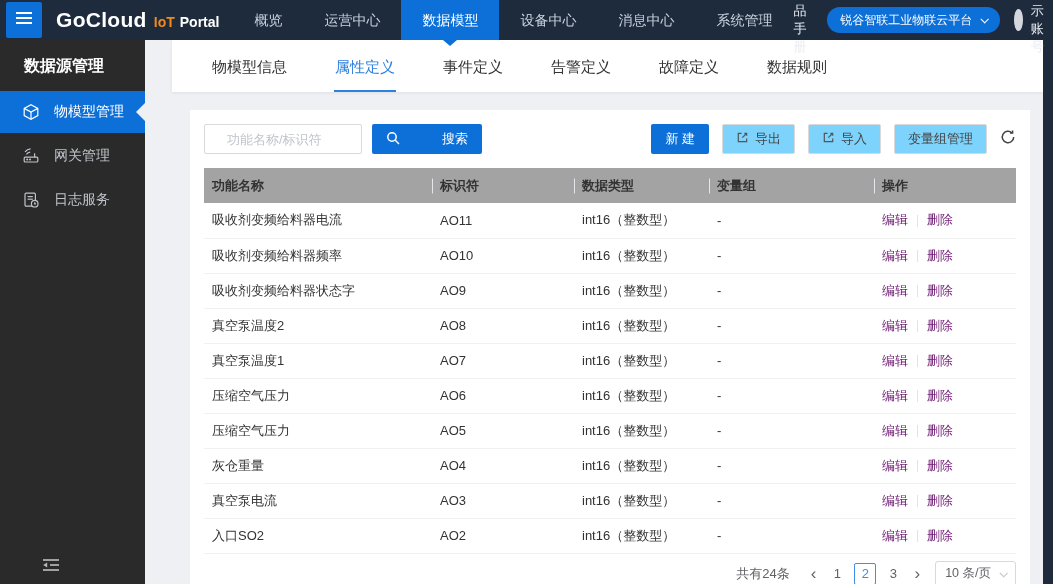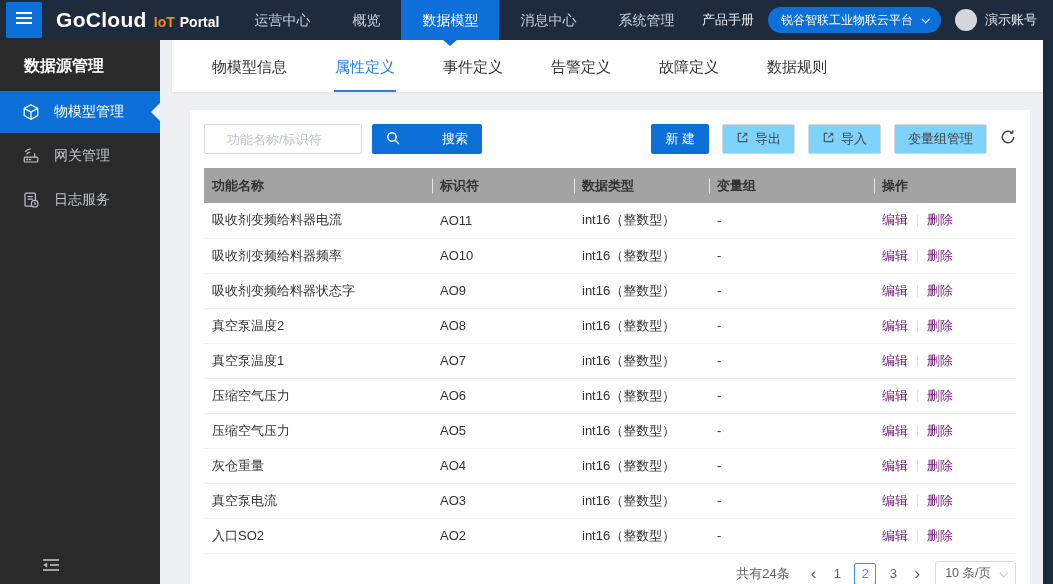--- a/index.html
+++ b/index.html
@@ -25,21 +25,21 @@
   .manual { color:#e8ecf2; font-size:13px; cursor:pointer; margin-right:14px; }
   .pill { background:#0d6fd8; color:#fff; font-size:12px; height:26px; border-radius:13px;
     display:flex; align-items:center; padding:0 13px; cursor:pointer; white-space:nowrap; }
   .pill .chev { margin-left:9px; border-color:#fff; }
   .avatar { width:22px; height:22px; border-radius:50%; background:#d4d7dc; margin:0 8px 0 14px; }
   .account { color:#e8ecf2; font-size:13px; }
   .chev { display:inline-block; width:6px; height:6px; border-right:1.5px solid #909399;
     border-bottom:1.5px solid #909399; transform:rotate(45deg) translateY(-1px); }
 
   
-  .sidebar { position:absolute; left:0; top:40px; bottom:0; width:160px; background:#2a2a2a; z-index:20; }
+  .sidebar { position:absolute; left:0; top:40px; bottom:0; width:145px; background:#2a2a2a; z-index:20; }
   .side-title { color:#fff; font-size:16px; font-weight:bold; padding:16px 0 14px 24px; }
   .side-item { height:42px; display:flex; align-items:center; padding-left:22px;
     color:#bfc3ca; font-size:14px; cursor:pointer; position:relative; margin-bottom:2px; }
   .side-item .ic { width:18px; height:18px; margin-right:14px; display:flex; align-items:center; }
   .side-item.active { background:#0d6fd8; color:#fff; }
   .side-item.active::after { content:""; position:absolute; right:0; top:50%;
     transform:translateY(-50%); border:9px solid transparent; border-right:9px solid #eef0f4; border-left:0; }
   .collapse-btn { position:absolute; left:40px; bottom:6px; cursor:pointer; }
 
   
@@ -109,23 +109,24 @@
           <line x1="1" y1="12" x2="17" y2="12"></line>
       </svg>
     </span>
   </div>
   <div class="brand">
     <span class="brand-main">GoCloud</span>
     <span class="brand-accent">IoT</span>
     <span class="brand-suffix">Portal</span>
   </div>
   <div class="topnav" id="topnav">
+      <div class="topnav-item">概览</div>
       <div class="topnav-item">运营中心</div>
-      <div class="topnav-item">概览</div>
       <div class="topnav-item active">数据模型</div>
+      <div class="topnav-item">设备中心</div>
       <div class="topnav-item">消息中心</div>
       <div class="topnav-item">系统管理</div>
     </div>
   <div class="topbar-right">
     <span class="manual">产品手册</span>
     <div class="pill">
       <span>锐谷智联工业物联云平台</span>
       <span class="chev"></span>
     </div>
     <div class="avatar"></div>

